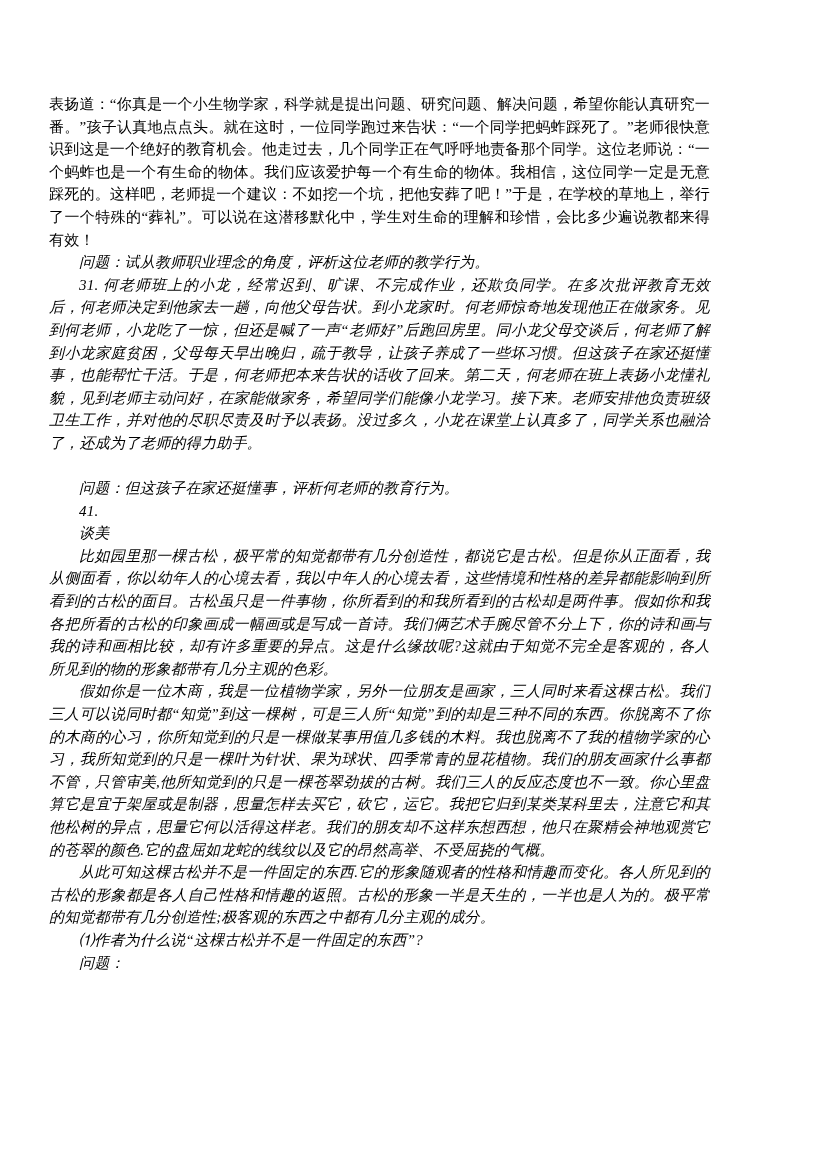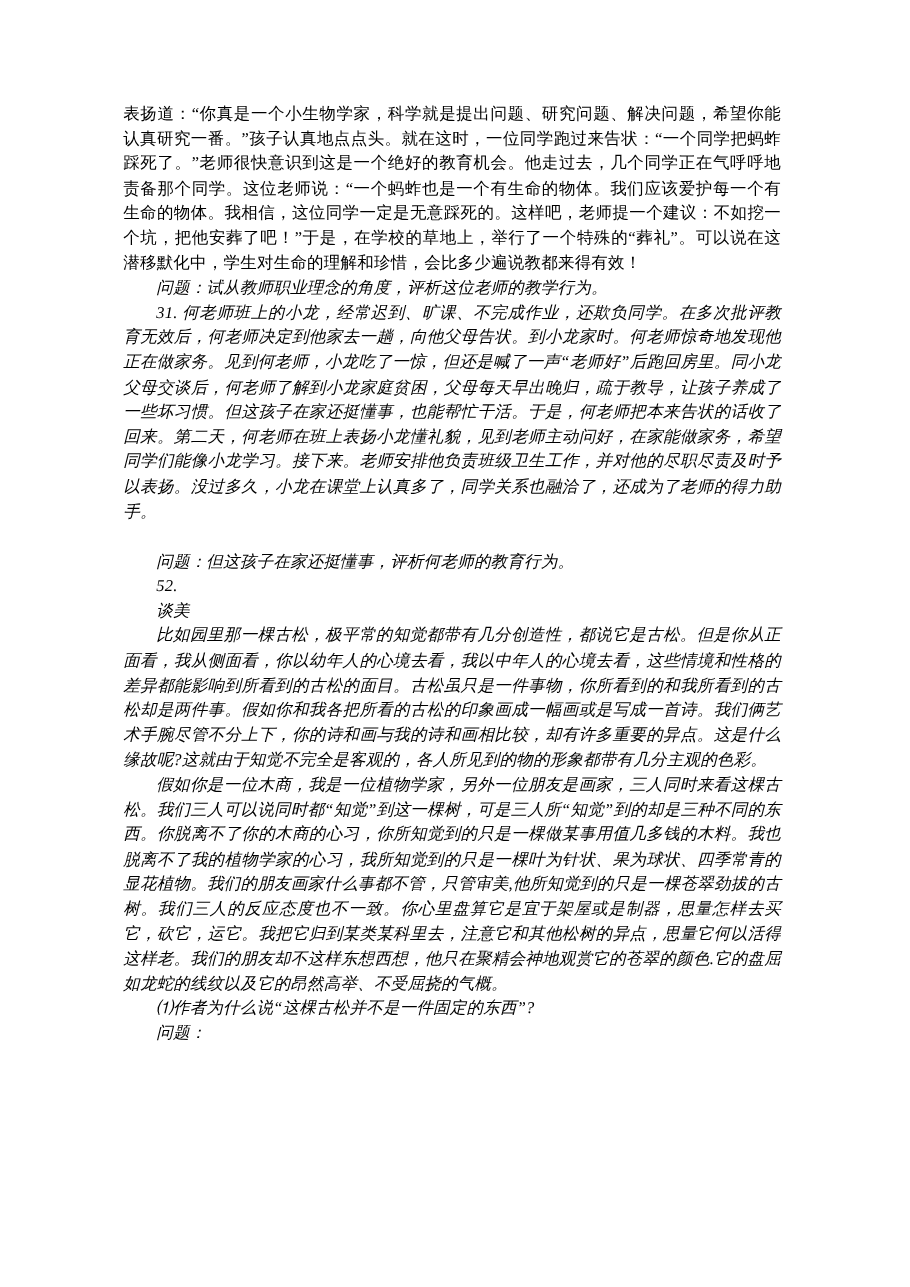--- a/index.html
+++ b/index.html
@@ -11,21 +11,21 @@
     width: 827px;
     height: 1170px;
     overflow: hidden;
     font-family: "Liberation Serif", "DejaVu Serif", serif;
     color: #000000;
   }
   .page {
     box-sizing: border-box;
     width: 827px;
     height: 1170px;
-    padding: 93px 117px 40px 112px;
+    padding: 93px 117px 40px 49px;
     background: #ffffff;
   }
   .doc p {
     margin: 0;
     padding: 0;
     font-size: 15px;
     line-height: 22.6px;
     text-align: justify;
     text-justify: inter-ideograph;
     letter-spacing: 0.2px;
@@ -42,20 +42,21 @@
 </head>
 <body>
 
 <div class="page">
   <div class="doc">
     <p class="flush">表扬道：“你真是一个小生物学家，科学就是提出问题、研究问题、解决问题，希望你能认真研究一番。”孩子认真地点点头。就在这时，一位同学跑过来告状：“一个同学把蚂蚱踩死了。”老师很快意识到这是一个绝好的教育机会。他走过去，几个同学正在气呼呼地责备那个同学。这位老师说：“一个蚂蚱也是一个有生命的物体。我们应该爱护每一个有生命的物体。我相信，这位同学一定是无意踩死的。这样吧，老师提一个建议：不如挖一个坑，把他安葬了吧！”于是，在学校的草地上，举行了一个特殊的“葬礼”。可以说在这潜移默化中，学生对生命的理解和珍惜，会比多少遍说教都来得有效！</p>
     <p class="indent">问题：试从教师职业理念的角度，评析这位老师的教学行为。</p>
     <p class="indent">31. 何老师班上的小龙，经常迟到、旷课、不完成作业，还欺负同学。在多次批评教育无效后，何老师决定到他家去一趟，向他父母告状。到小龙家时。何老师惊奇地发现他正在做家务。见到何老师，小龙吃了一惊，但还是喊了一声“老师好”后跑回房里。同小龙父母交谈后，何老师了解到小龙家庭贫困，父母每天早出晚归，疏于教导，让孩子养成了一些坏习惯。但这孩子在家还挺懂事，也能帮忙干活。于是，何老师把本来告状的话收了回来。第二天，何老师在班上表扬小龙懂礼貌，见到老师主动问好，在家能做家务，希望同学们能像小龙学习。接下来。老师安排他负责班级卫生工作，并对他的尽职尽责及时予以表扬。没过多久，小龙在课堂上认真多了，同学关系也融洽了，还成为了老师的得力助手。</p>
     <div class="spacer"></div>
     <p class="indent">问题：但这孩子在家还挺懂事，评析何老师的教育行为。</p>
-    <p class="indent">52.</p>
+    <p class="indent">41.</p>
     <p class="indent">谈美</p>
     <p class="indent">比如园里那一棵古松，极平常的知觉都带有几分创造性，都说它是古松。但是你从正面看，我从侧面看，你以幼年人的心境去看，我以中年人的心境去看，这些情境和性格的差异都能影响到所看到的古松的面目。古松虽只是一件事物，你所看到的和我所看到的古松却是两件事。假如你和我各把所看的古松的印象画成一幅画或是写成一首诗。我们俩艺术手腕尽管不分上下，你的诗和画与我的诗和画相比较，却有许多重要的异点。这是什么缘故呢?这就由于知觉不完全是客观的，各人所见到的物的形象都带有几分主观的色彩。</p>
     <p class="indent">假如你是一位木商，我是一位植物学家，另外一位朋友是画家，三人同时来看这棵古松。我们三人可以说同时都“知觉”到这一棵树，可是三人所“知觉”到的却是三种不同的东西。你脱离不了你的木商的心习，你所知觉到的只是一棵做某事用值几多钱的木料。我也脱离不了我的植物学家的心习，我所知觉到的只是一棵叶为针状、果为球状、四季常青的显花植物。我们的朋友画家什么事都不管，只管审美,他所知觉到的只是一棵苍翠劲拔的古树。我们三人的反应态度也不一致。你心里盘算它是宜于架屋或是制器，思量怎样去买它，砍它，运它。我把它归到某类某科里去，注意它和其他松树的异点，思量它何以活得这样老。我们的朋友却不这样东想西想，他只在聚精会神地观赏它的苍翠的颜色.它的盘屈如龙蛇的线纹以及它的昂然高举、不受屈挠的气概。</p>
+    <p class="indent">从此可知这棵古松并不是一件固定的东西.它的形象随观者的性格和情趣而变化。各人所见到的古松的形象都是各人自己性格和情趣的返照。古松的形象一半是天生的，一半也是人为的。极平常的知觉都带有几分创造性;极客观的东西之中都有几分主观的成分。</p>
     <p class="indent">⑴作者为什么说“这棵古松并不是一件固定的东西”?</p>
     <p class="indent">问题：</p>
   </div>
 </div>
 
 </body></html>

